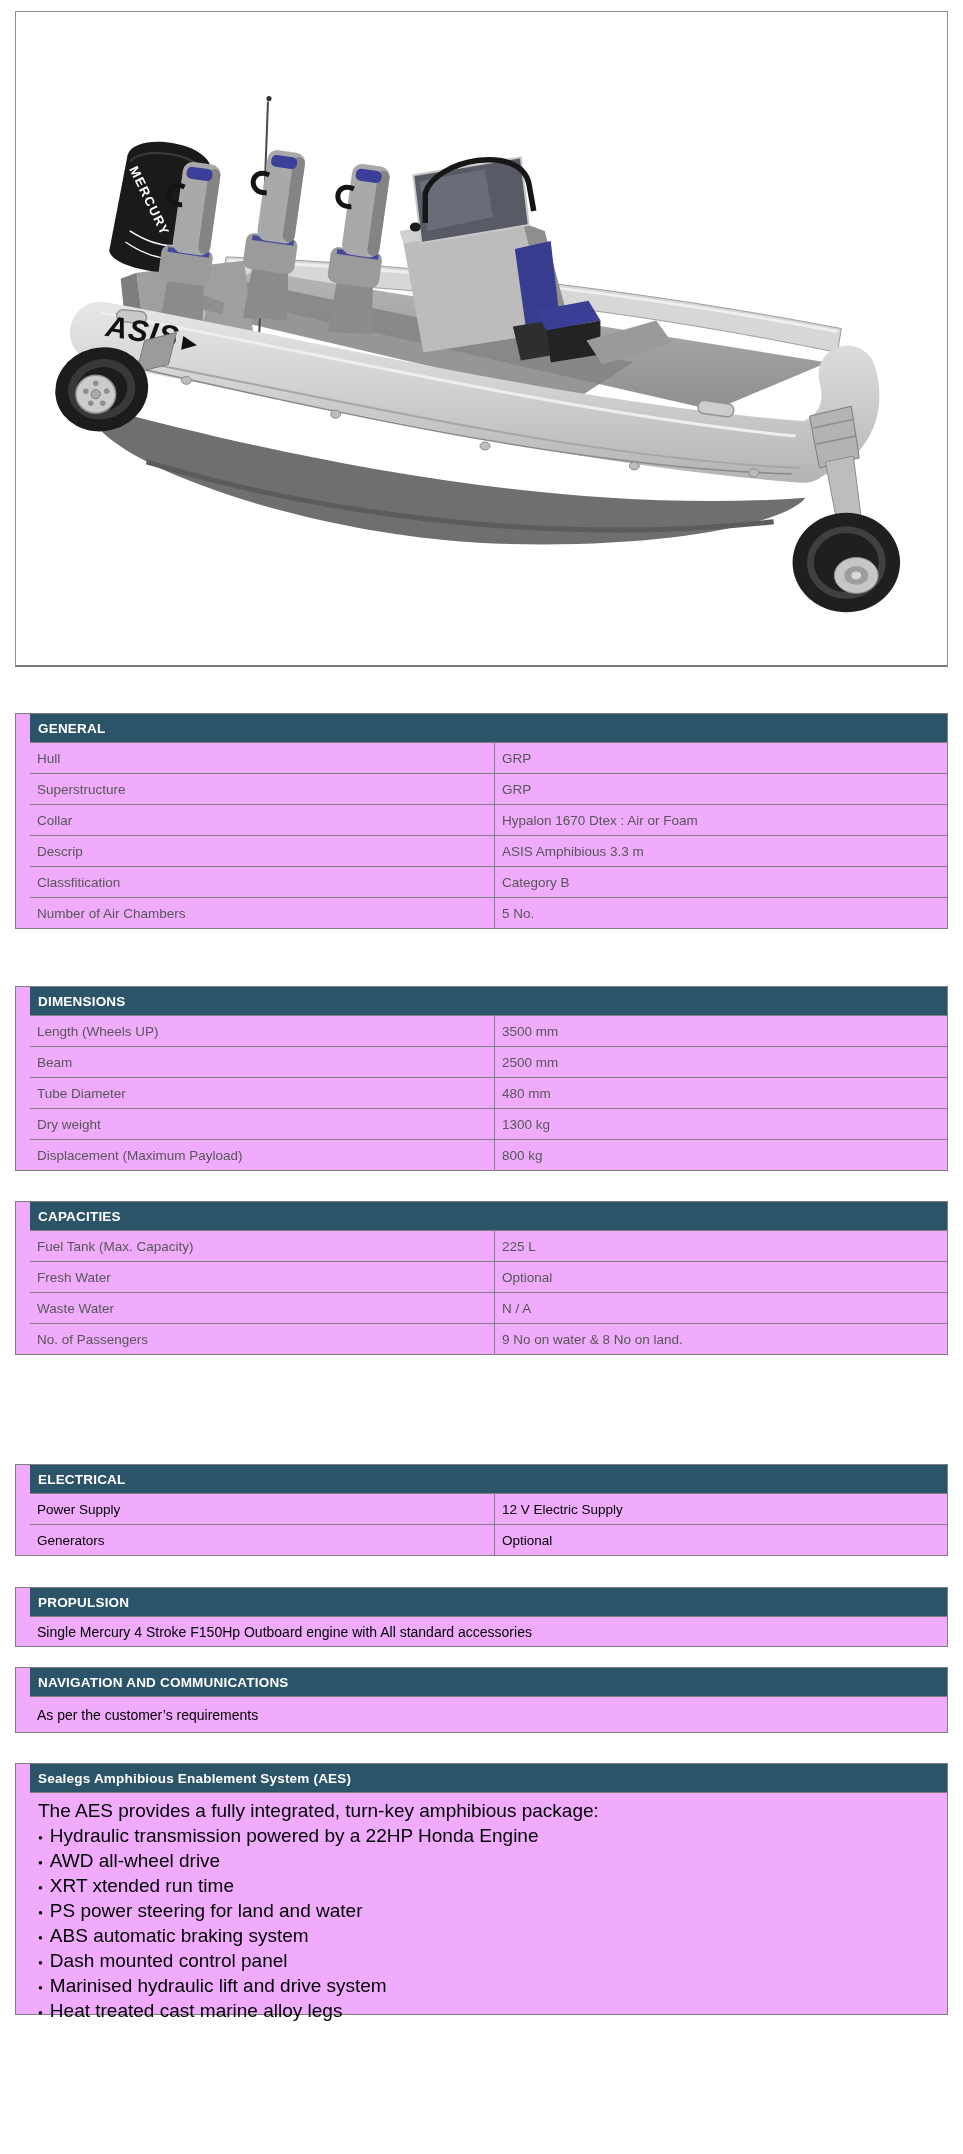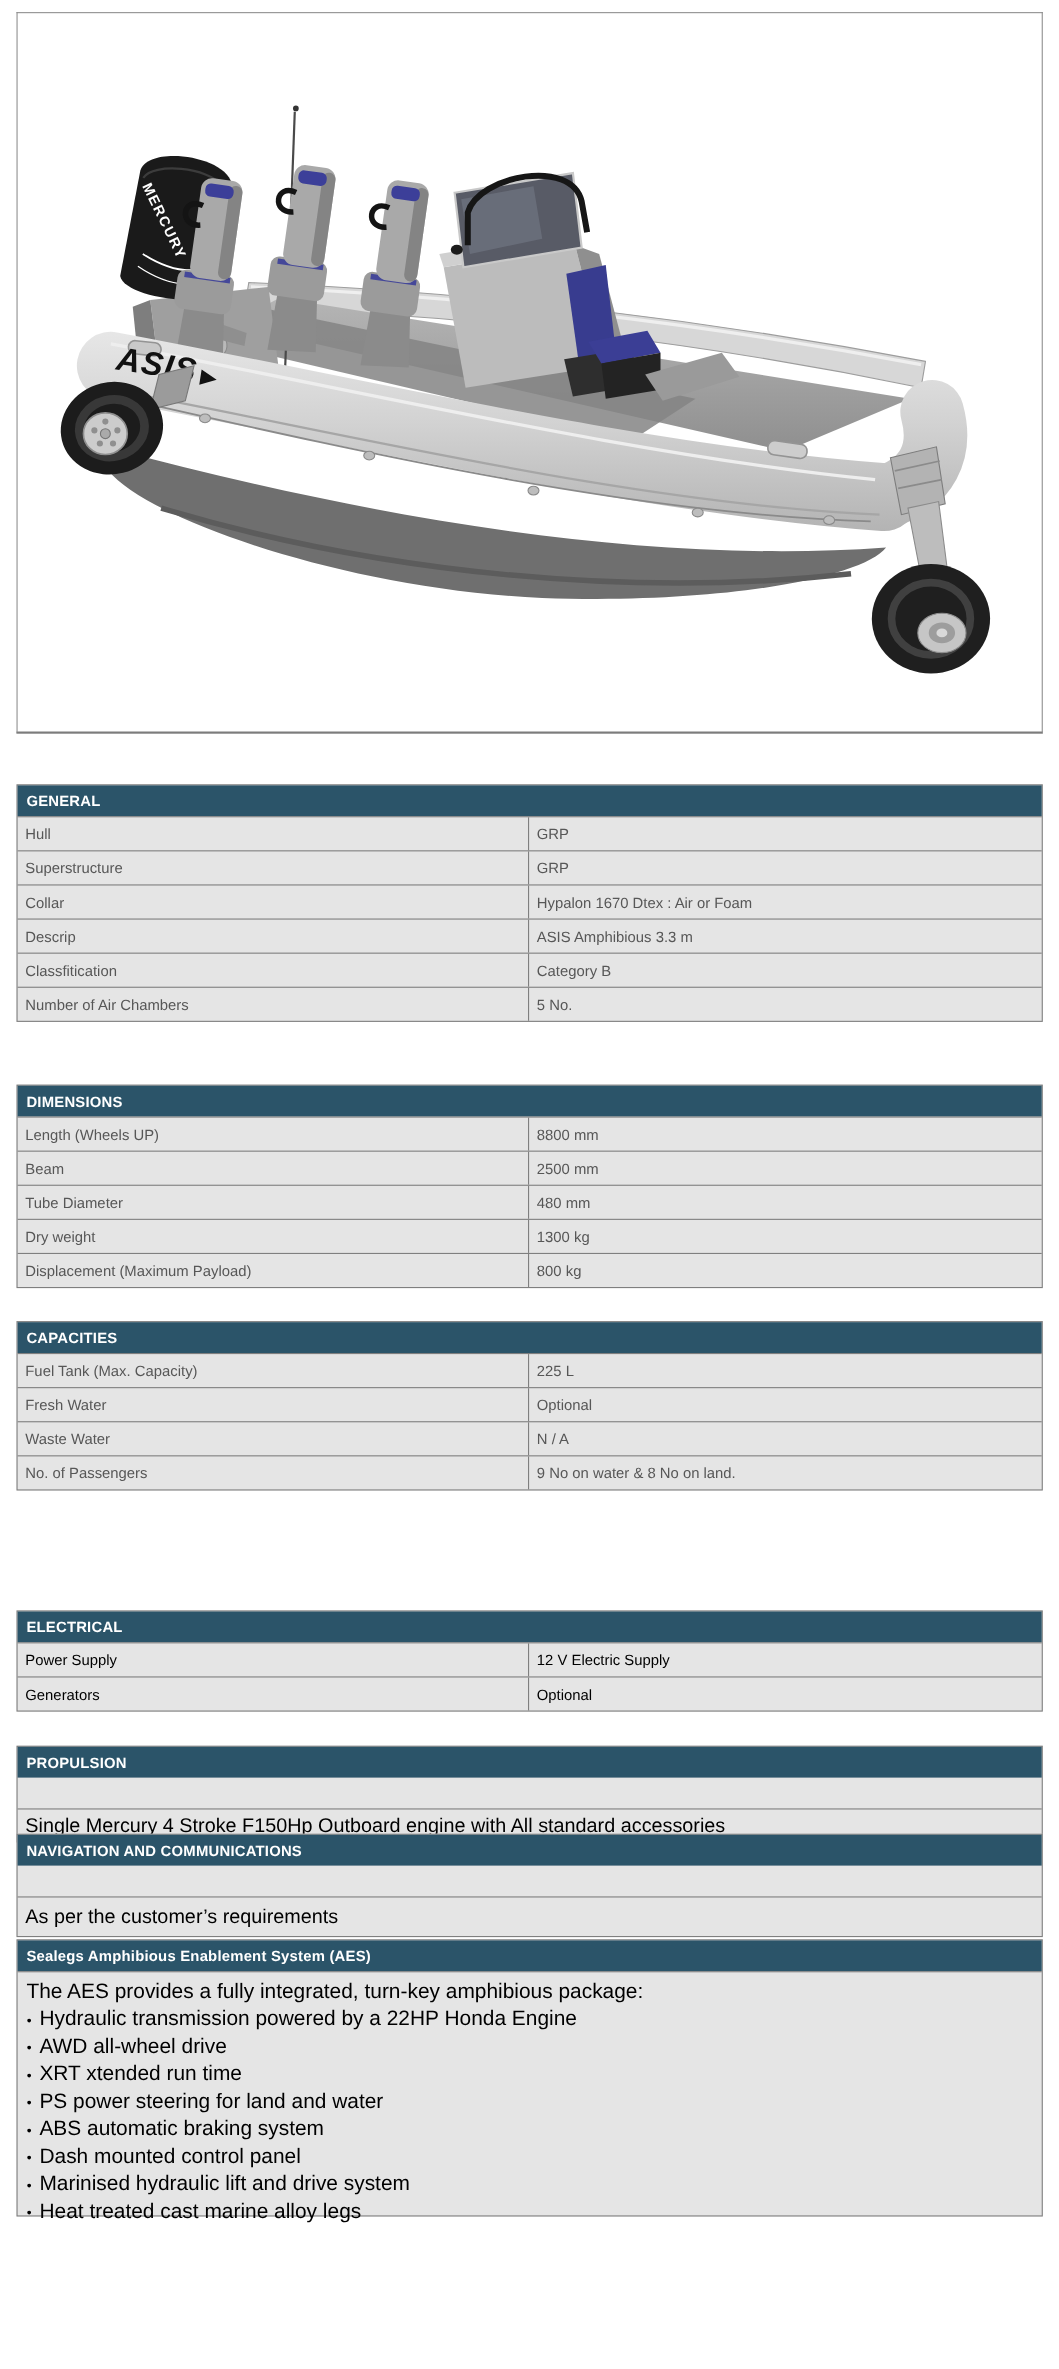--- a/index.html
+++ b/index.html
@@ -13,21 +13,21 @@
   .image-panel {
     position:absolute; left:15px; top:11px; width:933px; height:656px;
     border:1px solid #8f8f8f; border-bottom:2px solid #7c7c7c;
     box-sizing:border-box; background:#ffffff;
   }
   .image-panel svg { display:block; width:100%; height:100%; }
 
   
   .spec-table {
     position:absolute; left:15px; width:933px;
-    border:1px solid #7f7f7f; box-sizing:border-box; background:#e5e5e5;
+    border:1px solid #7f7f7f; box-sizing:border-box; background:#f0abfc;padding-left:14px;
   }
   .spec-header {
     height:28px; background:#2b5469; color:#ffffff;
     display:flex; align-items:center; padding-left:8px;
     font-size:13.5px; font-weight:bold; letter-spacing:0.2px;
     box-sizing:border-box;
   }
   .spec-row {
     display:grid; grid-template-columns:465px 1fr;
     height:31px; border-top:1px solid #7f7f7f; box-sizing:border-box;
@@ -36,21 +36,21 @@
     display:flex; align-items:center; padding-left:7px;
     font-size:13.5px; overflow:hidden; white-space:nowrap;
   }
   .spec-row .cell.label { border-right:1px solid #7f7f7f; }
   .muted .cell { color:#575757; }
   .dark .cell  { color:#000000; }
 
   .single-row {
     display:flex; align-items:center; padding-left:7px;
     border-top:1px solid #7f7f7f; box-sizing:border-box;
-    font-size:18px; color:#000;margin-top:28px;
+    font-size:14px; color:#000;
   }
 
   .aes-body {
     border-top:1px solid #7f7f7f; box-sizing:border-box;
     padding:5px 8px 0 8px; color:#000;
   }
   .aes-line { height:25px; line-height:25px; font-size:19px; white-space:nowrap; }
   .aes-bullet::before {
     content:"\25CF"; font-size:8px; vertical-align:2px; margin-right:7px;
   }
@@ -226,21 +226,21 @@
         <div class="cell">5 No.</div>
       </div>
   </div>
 
   <div class="spec-table muted" style="top:986px">
     <div class="spec-header">
         <span>DIMENSIONS</span>
       </div>
     <div class="spec-row">
         <div class="cell label">Length (Wheels UP)</div>
-        <div class="cell">8800 mm</div>
+        <div class="cell">3500 mm</div>
       </div>
     <div class="spec-row">
         <div class="cell label">Beam</div>
         <div class="cell">2500 mm</div>
       </div>
     <div class="spec-row">
         <div class="cell label">Tube Diameter</div>
         <div class="cell">480 mm</div>
       </div>
     <div class="spec-row">

